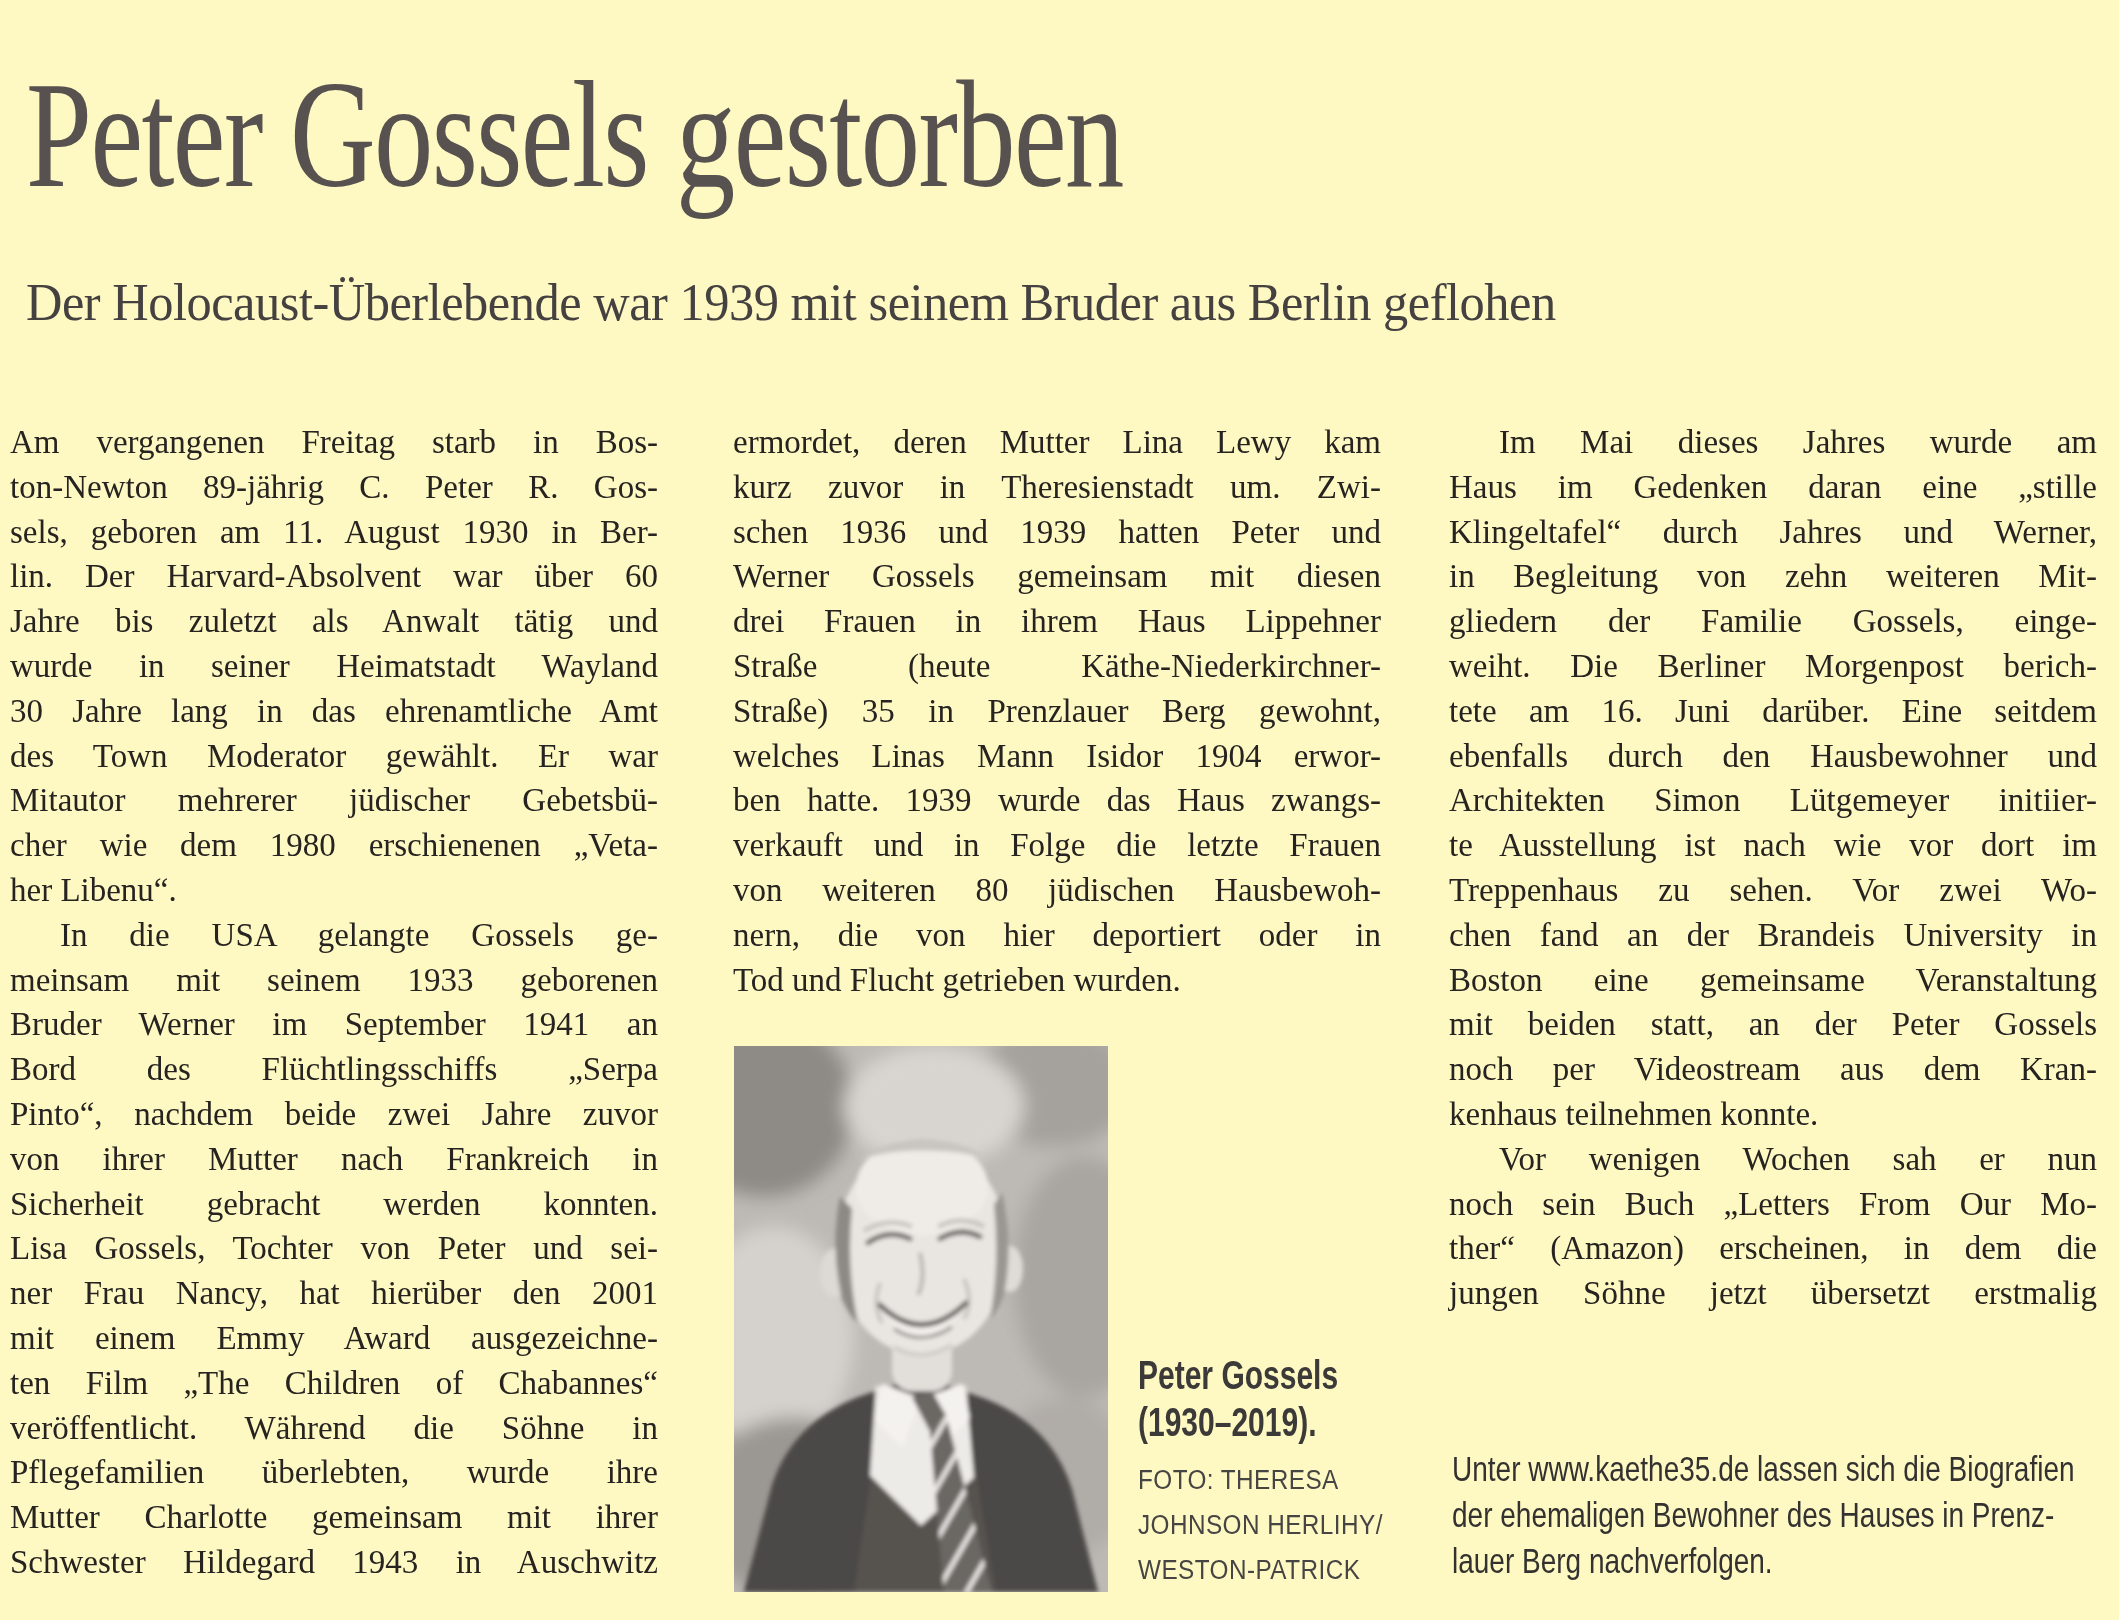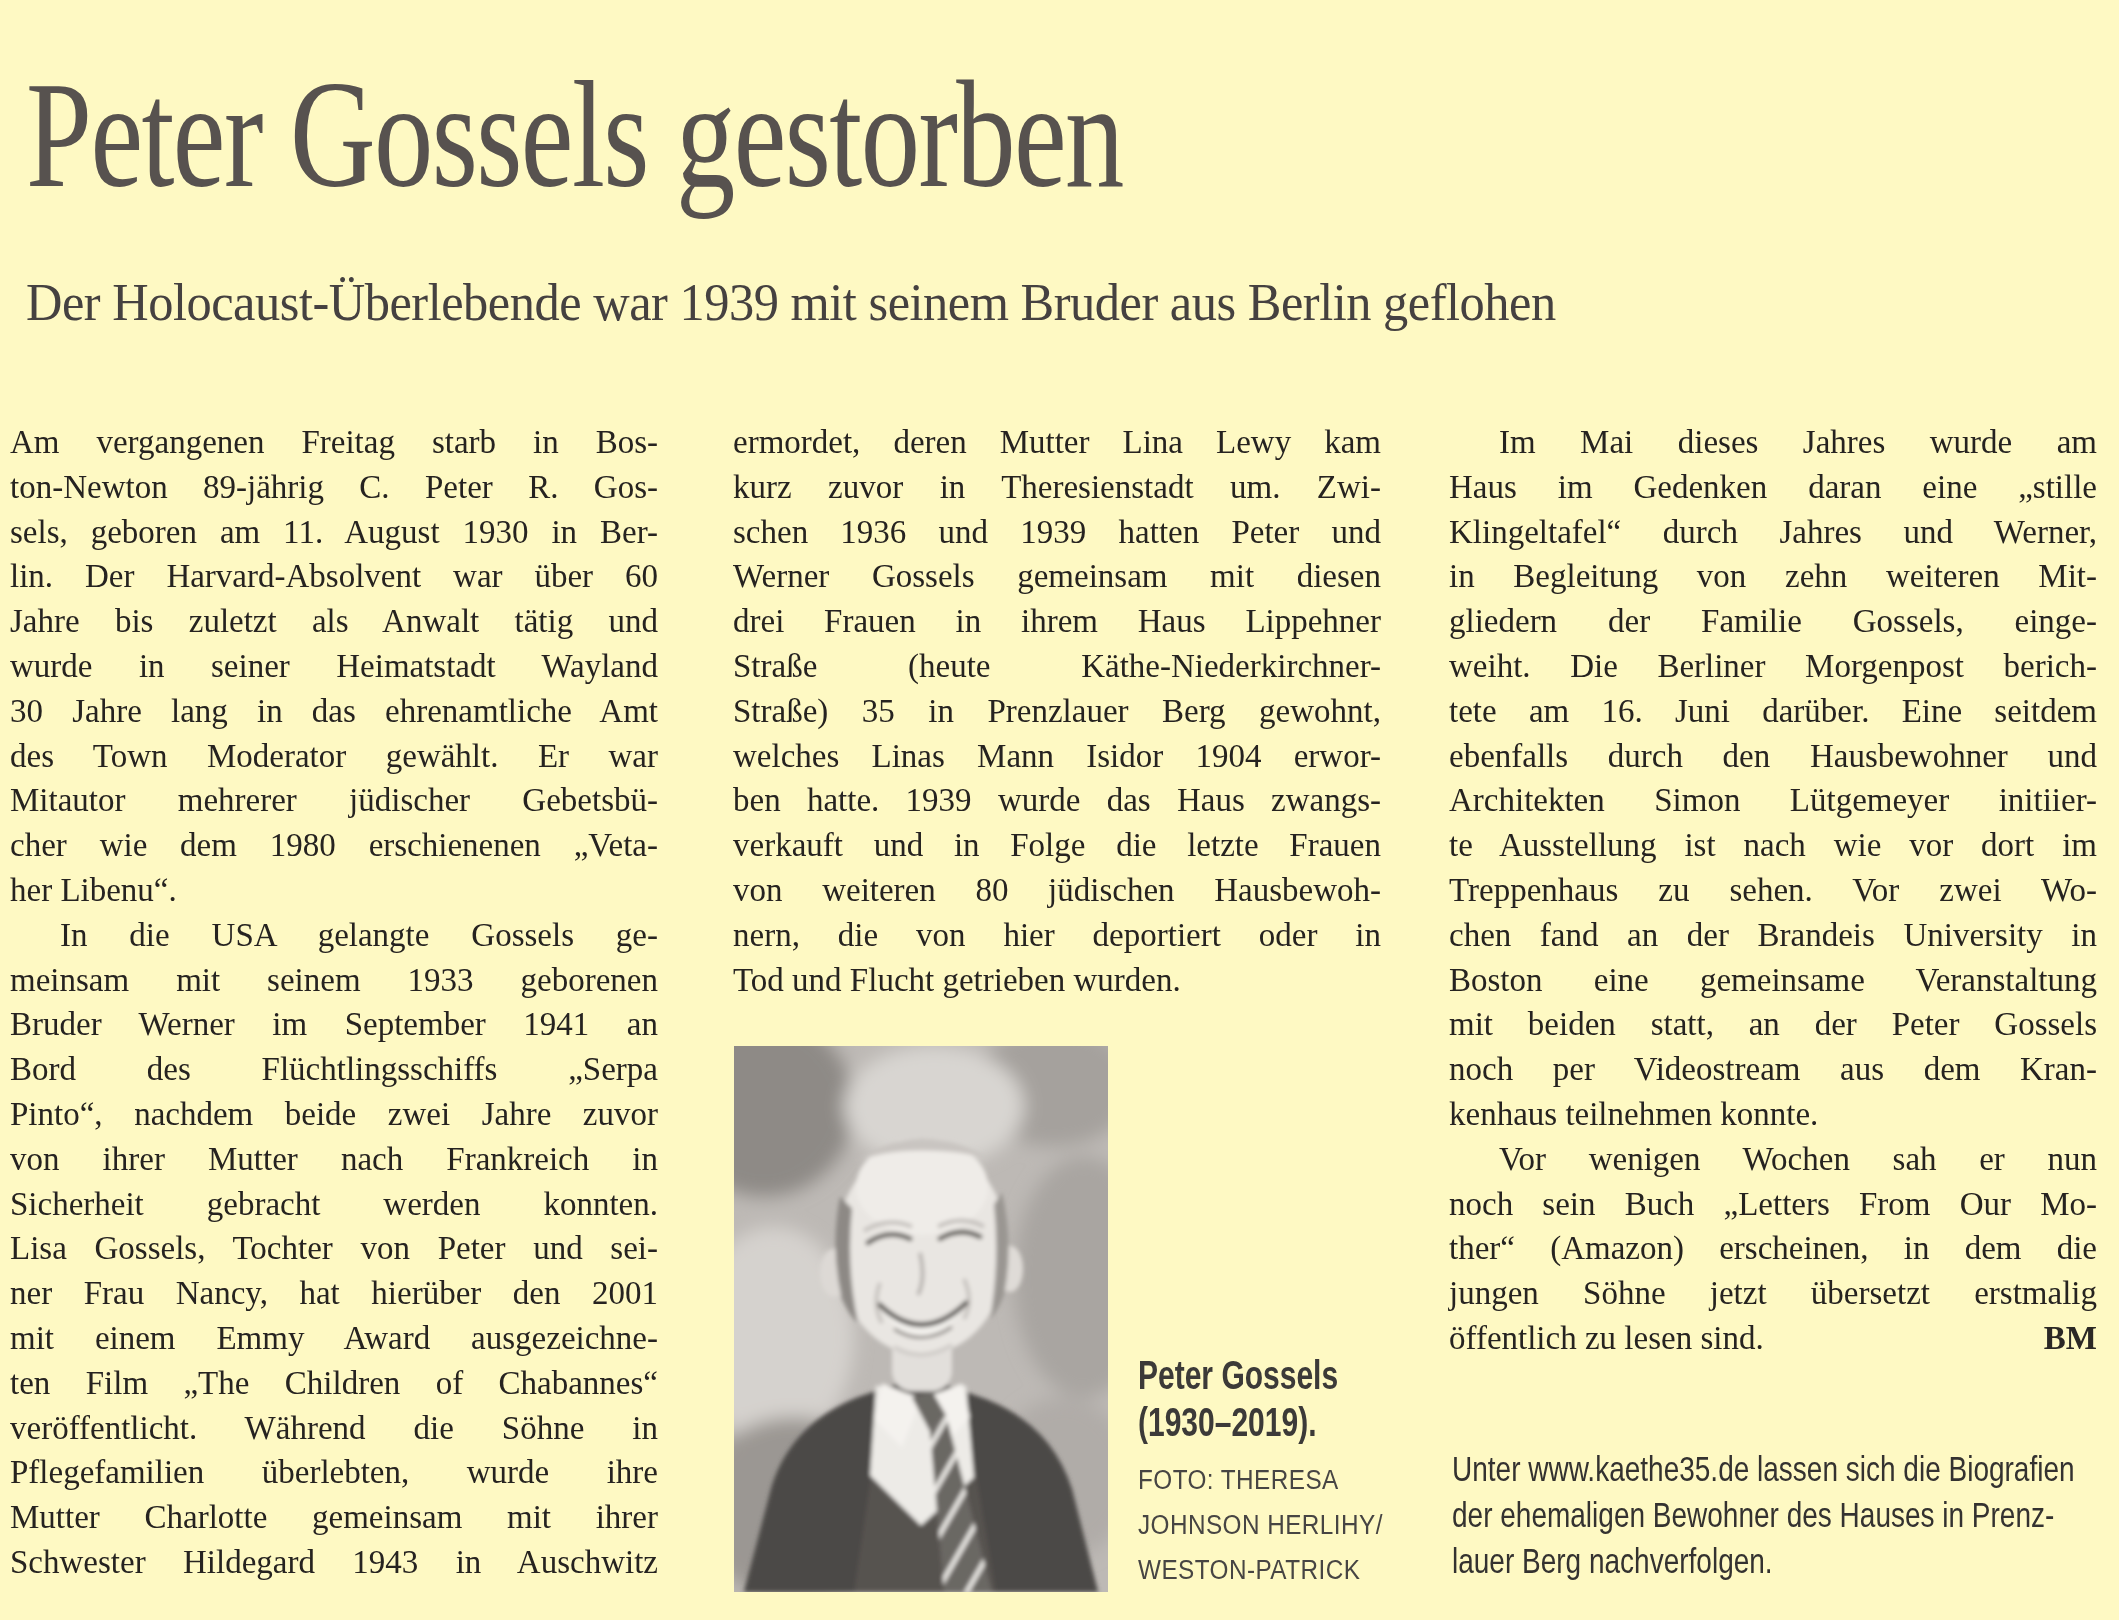--- a/index.html
+++ b/index.html
@@ -131,24 +131,20 @@
       <div class="bodyline">Treppenhaus zu sehen. Vor zwei Wo-</div>
       <div class="bodyline">chen fand an der Brandeis University in</div>
       <div class="bodyline">Boston eine gemeinsame Veranstaltung</div>
       <div class="bodyline">mit beiden statt, an der Peter Gossels</div>
       <div class="bodyline">noch per Videostream aus dem Kran-</div>
       <div class="bodyline par-end">kenhaus teilnehmen konnte.</div>
       <div class="bodyline indent">Vor wenigen Wochen sah er nun</div>
       <div class="bodyline">noch sein Buch „Letters From Our Mo-</div>
       <div class="bodyline">ther“ (Amazon) erscheinen, in dem die</div>
       <div class="bodyline">jungen Söhne jetzt übersetzt erstmalig</div>
-      <div class="bodyline par-end byline-line">
-        <span>öffentlich zu lesen sind.</span>
-        <span class="byline">BM</span>
-      </div>
     </div>
 
   <figure class="photo">
     <svg viewBox="0 0 374 544" preserveAspectRatio="none">
       <defs>
         <filter id="soft">
             <feGaussianBlur stdDeviation="2"></feGaussianBlur>
           </filter>
         <filter id="blur">
             <feGaussianBlur stdDeviation="9"></feGaussianBlur>

